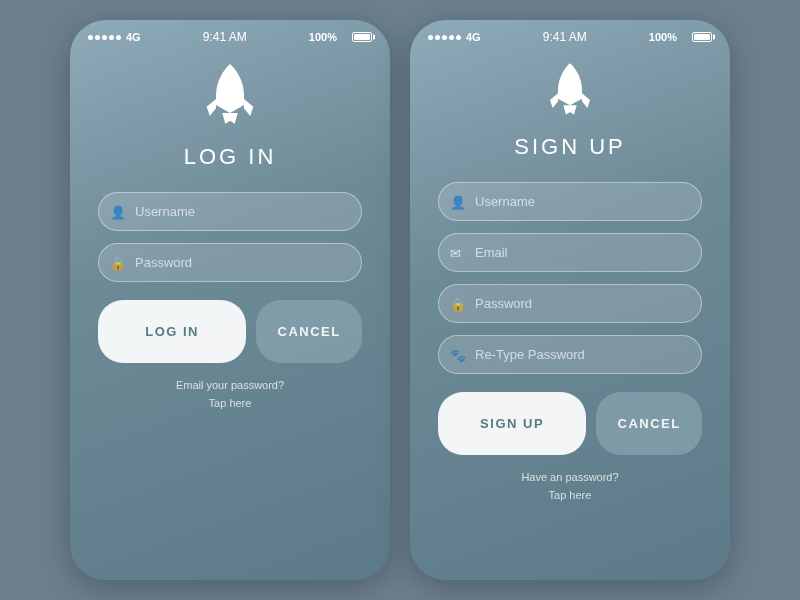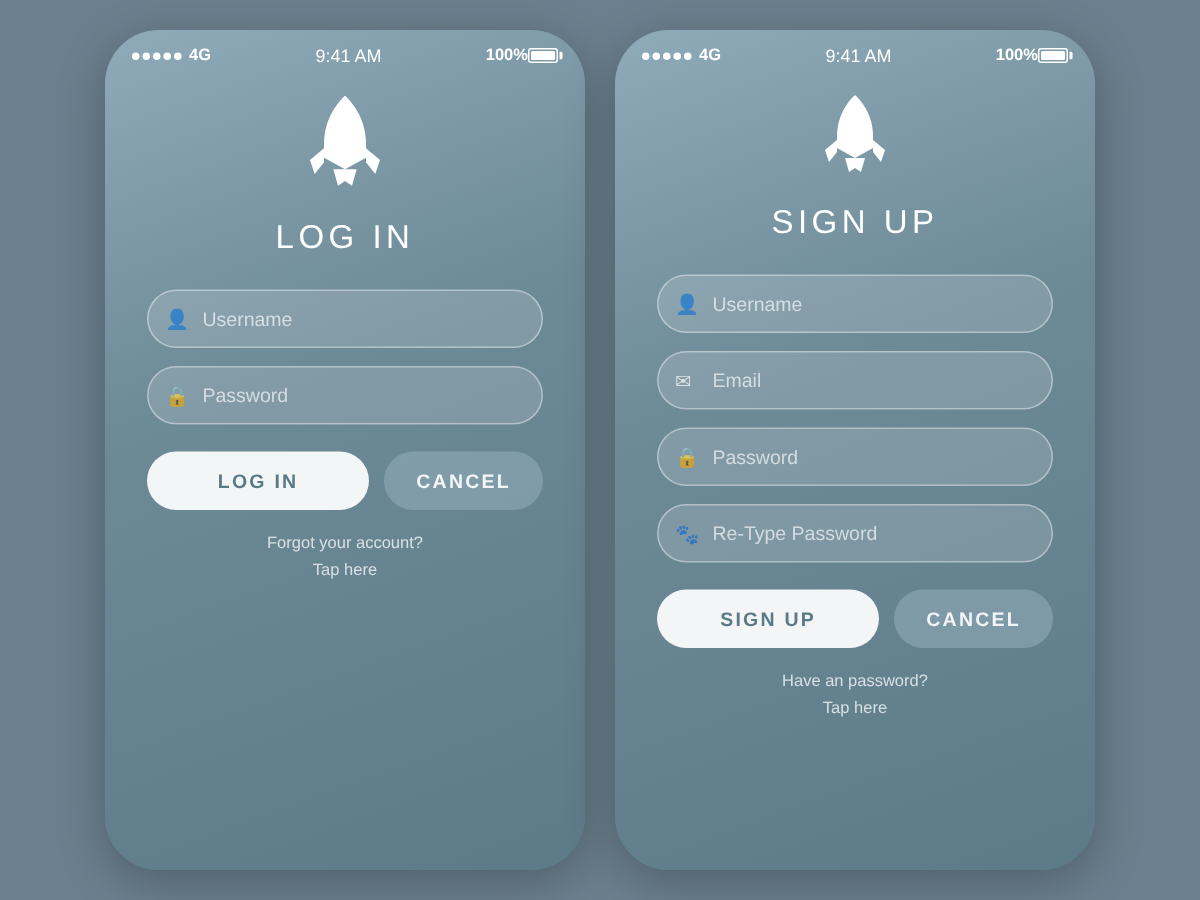--- a/index.html
+++ b/index.html
@@ -42,21 +42,21 @@
     }
     .status-left { display: flex; align-items: center; gap: 3px; }
     .status-dots { display: flex; gap: 2px; }
     .dot {
       width: 5px; height: 5px;
       background: white;
       border-radius: 50%;
     }
     .status-4g { font-size: 11px; margin-left: 2px; }
     .status-time { font-size: 12px; font-weight: 400; }
-    .status-right { display: flex; align-items: center; gap: 0; }
+    .status-right { display: flex; align-items: center; gap: 15px; }
     .battery-pct { font-size: 11px; }
     .battery-icon {
       width: 20px; height: 10px;
       border: 1.5px solid white;
       border-radius: 2px;
       position: relative;
       display: flex;
       align-items: center;
       padding: 1px;
     }
@@ -148,21 +148,21 @@
       border-radius: 25px;
       color: #5a7a87;
       font-size: 13px;
       font-weight: 700;
       letter-spacing: 1.5px;
       cursor: pointer;
       font-family: inherit;
     }
     .btn-cancel {
       flex: 1;
-      padding: 12px 0;
+      padding: 24px 0;
       background: rgba(150,175,188,0.55);
       border: none;
       border-radius: 25px;
       color: rgba(255,255,255,0.9);
       font-size: 13px;
       font-weight: 700;
       letter-spacing: 1.5px;
       cursor: pointer;
       font-family: inherit;
     }
@@ -226,21 +226,21 @@
       <span class="input-icon">🔒</span>
       <input class="input-field" type="password" placeholder="Password" style="">
     </div>
 
     <div class="btn-row">
       <button class="btn-primary">LOG IN</button>
       <button class="btn-cancel">CANCEL</button>
     </div>
 
     <div class="forgot-text">
-      <span>Forgot your account?</span><br>
+      <span>Email your password?</span><br>
       <span>Tap here</span>
     </div>
   </div>
 </div>
 
 <div class="phone-card">
   <div class="status-bar">
     <div class="status-left">
       <div class="status-dots">
         <div class="dot"></div>

